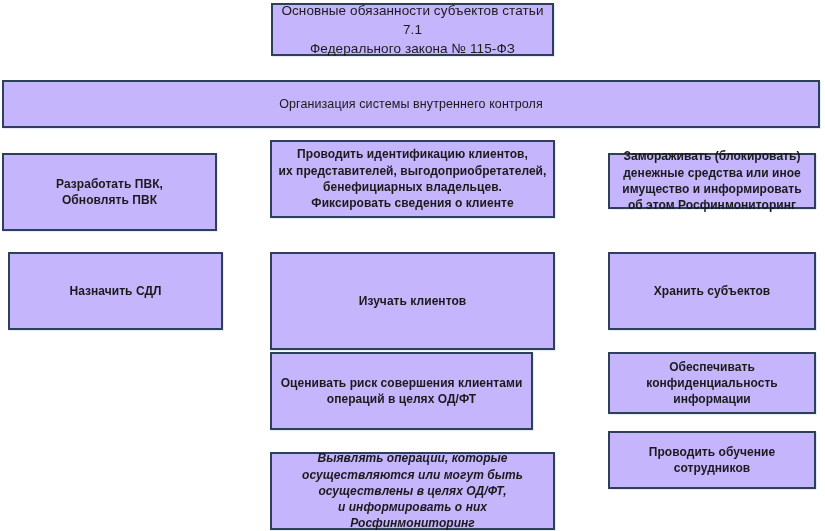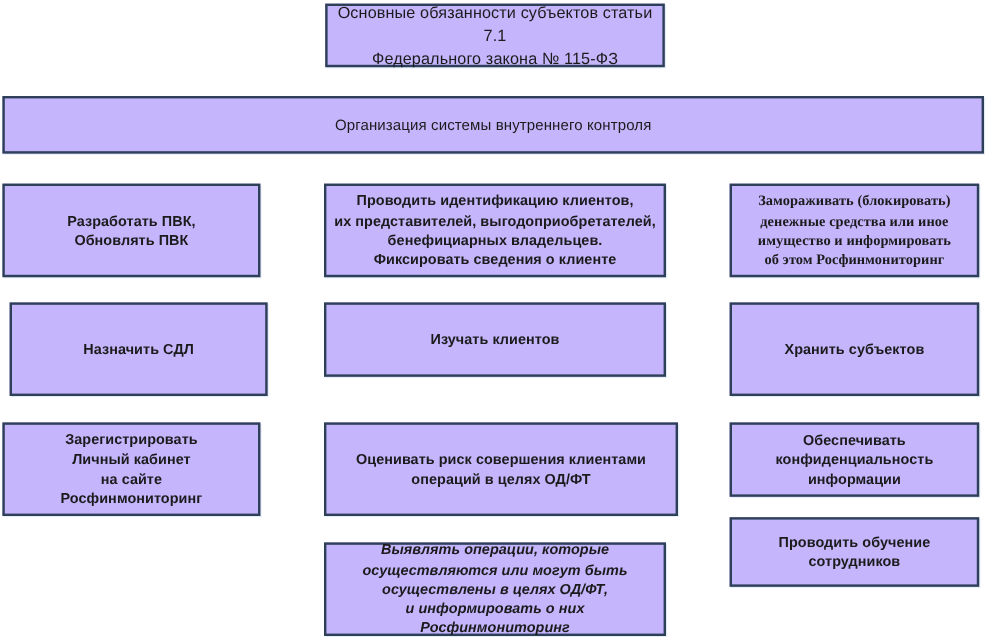--- a/index.html
+++ b/index.html
@@ -81,51 +81,45 @@
 
   <div class="node node-leaf" style="left:2px; top:153px; width:215px; height:78px;">
     <span class="node-text">Разработать ПВК,
 Обновлять ПВК</span>
   </div>
 
   <div class="node node-leaf" style="left:8px; top:252px; width:215px; height:78px;">
     <span class="node-text">Назначить СДЛ</span>
   </div>
 
-  <div class="node node-leaf" style="left:2px; top:352px; width:215px; height:78px;">
-    <span class="node-text">Зарегистрировать
-Личный кабинет
-на сайте
-Росфинмониторинг</span>
-  </div>
 
-  <div class="node node-leaf" style="left:270px; top:153px; width:285px; height:78px;">
+  <div class="node node-leaf" style="left:270px; top:140px; width:285px; height:78px;">
     <span class="node-text">Проводить идентификацию клиентов,
 их представителей, выгодоприобретателей,
 бенефициарных владельцев.
 Фиксировать сведения о клиенте</span>
   </div>
 
-  <div class="node node-leaf" style="left:270px; top:252px; width:285px; height:62px;">
+  <div class="node node-leaf" style="left:270px; top:252px; width:285px; height:98px;">
     <span class="node-text">Изучать клиентов</span>
   </div>
 
-  <div class="node node-leaf" style="left:270px; top:352px; width:295px; height:78px;">
+  <div class="node node-leaf" style="left:270px; top:352px; width:263px; height:78px;">
     <span class="node-text">Оценивать риск совершения клиентами
 операций в целях ОД/ФТ</span>
   </div>
 
   <div class="node node-leaf" style="left:270px; top:452px; width:285px; height:78px;font-style:italic;">
     <span class="node-text">Выявлять операции, которые
 осуществляются или могут быть
 осуществлены в целях ОД/ФТ,
 и информировать о них Росфинмониторинг</span>
   </div>
 
-  <div class="node node-leaf" style="left:608px; top:153px; width:208px; height:78px;font-family:Liberation Serif, serif;">
+  <div class="node node-leaf" style="left:608px; top:153px; width:208px; height:56px;">
     <span class="node-text">Замораживать (блокировать)
 денежные средства или иное
 имущество и информировать
 об этом Росфинмониторинг</span>
   </div>
 
   <div class="node node-leaf" style="left:608px; top:252px; width:208px; height:78px;">
     <span class="node-text">Хранить субъектов</span>
   </div>
 

